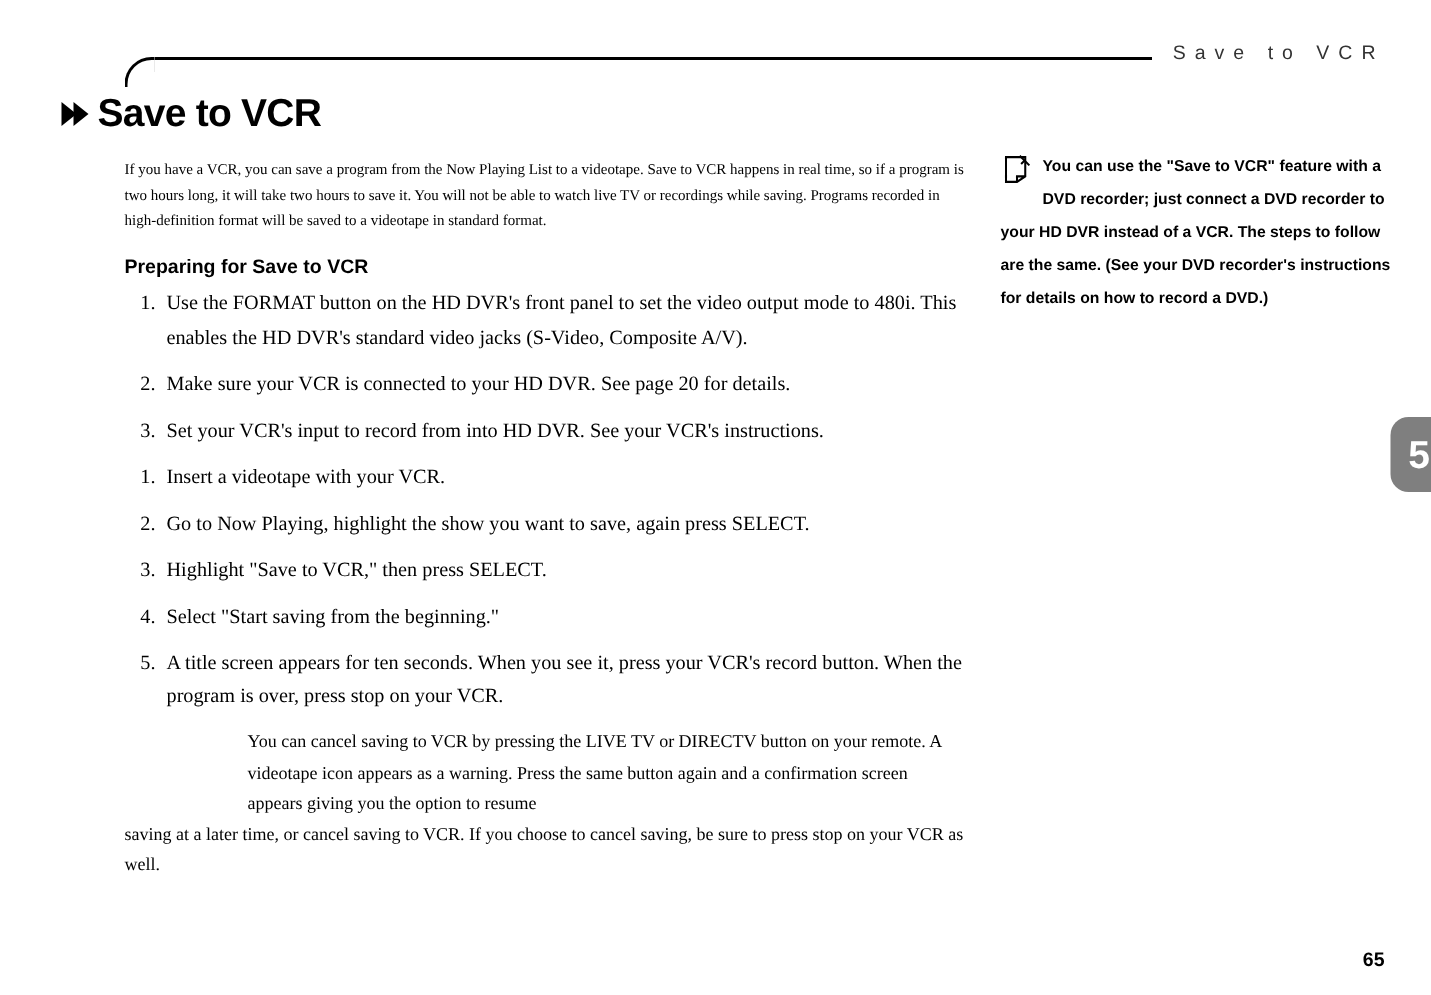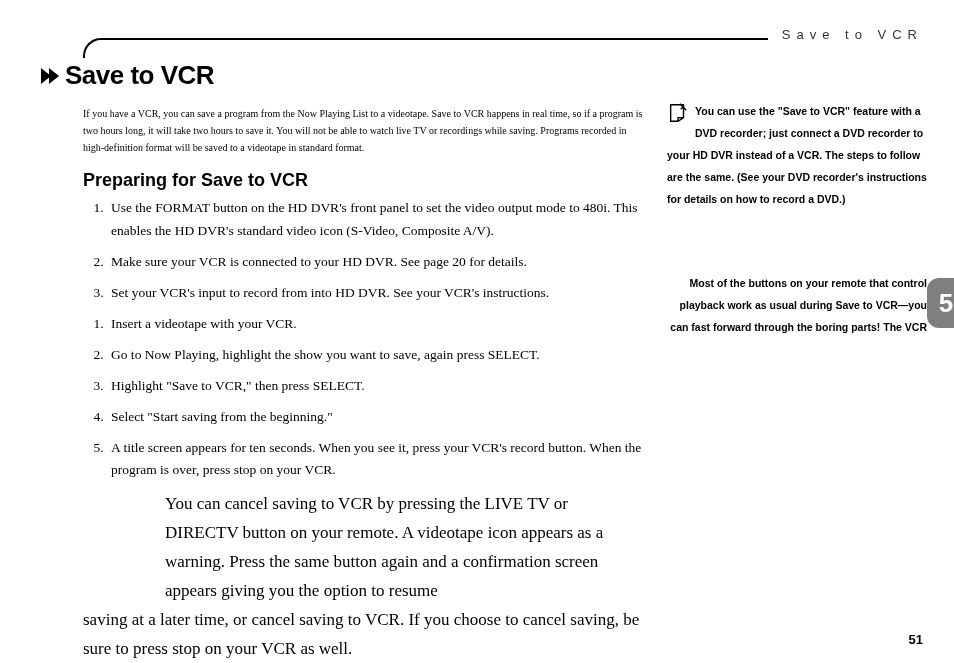--- a/index.html
+++ b/index.html
@@ -78,36 +78,36 @@
     letter-spacing: -0.5px;
   }
   .intro {
     font-size: 10px;
     line-height: 1.7;
     margin-bottom: 14px;
   }
   .subhead {
     font-family: Verdana, Geneva, sans-serif;
     font-weight: 700;
-    font-size: 18px;
+    font-size: 13px;
     margin-bottom: 6px;
     margin-top: 6px;
   }
   ol.steps {
     list-style: decimal;
     padding-left: 24px;
     font-size: 13.5px;
     line-height: 1.7;
   }
   ol.steps li {
     margin-bottom: 8px;
     padding-left: 4px;
   }
   .indent-cancel {
-    font-size: 17px;
+    font-size: 12px;
     line-height: 1.7;
     margin-top: 2px;
   }
   .indent-cancel .first-lines {
     padding-left: 82px;
     display: block;
   }
   .sidebar {
     position: absolute;
     top: 100px;
@@ -176,21 +176,21 @@
           <span></span>
           <span></span>
         </span>
       <h1 class="title">Save to VCR</h1>
     </div>
 
     <p class="intro">If you have a VCR, you can save a program from the Now Playing List to a videotape. Save to VCR happens in real time, so if a program is two hours long, it will take two hours to save it. You will not be able to watch live TV or recordings while saving. Programs recorded in high-definition format will be saved to a videotape in standard format.</p>
 
     <p class="subhead">Preparing for Save to VCR</p>
     <ol class="steps">
-      <li>Use the FORMAT button on the HD DVR's front panel to set the video output mode to 480i. This enables the HD DVR's standard video icon (S-Video, Composite A/V).</li>
+      <li>Use the FORMAT button on the HD DVR's front panel to set the video output mode to 480i. This enables the HD DVR's standard video jacks (S-Video, Composite A/V).</li>
       <li>Make sure your VCR is connected to your HD DVR. See page 20 for details.</li>
       <li>Set your VCR's input to record from into HD DVR. See your VCR's instructions.</li>
     </ol>
 
     <ol class="steps">
       <li>Insert a videotape with your VCR.</li>
       <li>Go to Now Playing, highlight the show you want to save, again press SELECT.</li>
       <li>Highlight "Save to VCR," then press SELECT.</li>
       <li>Select "Start saving from the beginning."</li>
       <li>A title screen appears for ten seconds. When you see it, press your VCR's record button. When the program is over, press stop on your VCR.</li>
@@ -203,21 +203,18 @@
   </div>
 
   <div class="sidebar">
     <div class="tip">
       <svg class="tip-icon" viewBox="0 0 24 24">
         <path d="M4 3 L18 3 L18 17 L12 21 L4 21 Z M12 21 L12 17 L18 17" fill="none" stroke="#000" stroke-width="1.5"></path>
         <path d="M14 2 L21 9 M18 5 L15 8" fill="none" stroke="#000" stroke-width="1.5"></path>
       </svg>
       <span>You can use the "Save to VCR" feature with a DVD recorder; just connect a DVD recorder to your HD DVR instead of a VCR. The steps to follow are the same. (See your DVD recorder's instructions for details on how to record a DVD.)</span>
     </div>
-    <div class="tip tip2">
-      <span>Most of the buttons on your remote that control playback work as usual during Save to VCR—you can fast forward through the boring parts! The VCR</span>
-    </div>
   </div>
 
   <div class="chapter-tab">5</div>
-  <div class="page-num">51</div>
+  <div class="page-num">65</div>
 
 </div>
 
 </body></html>

